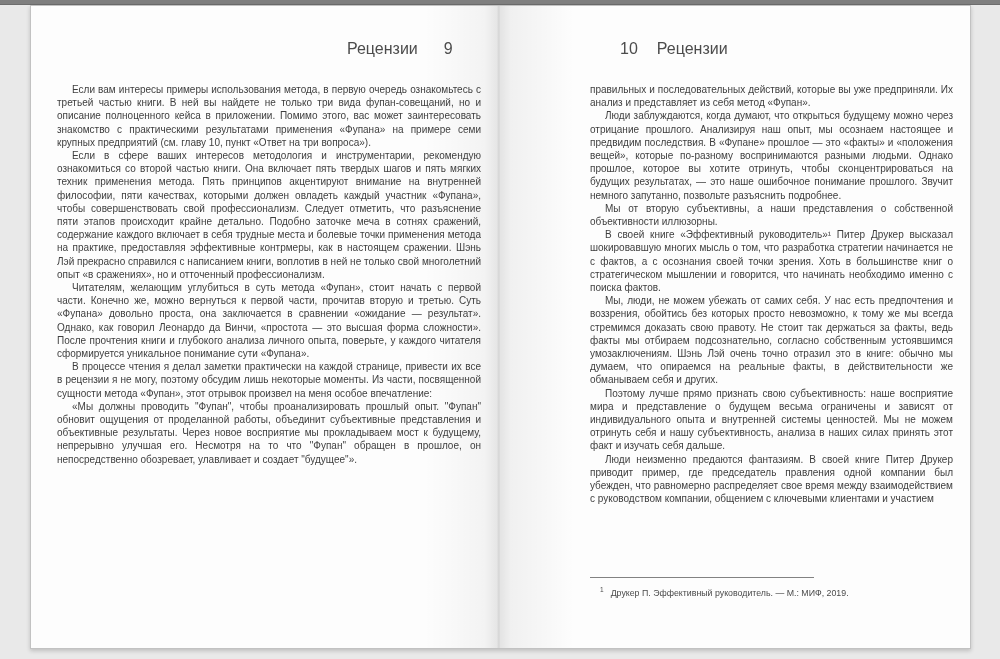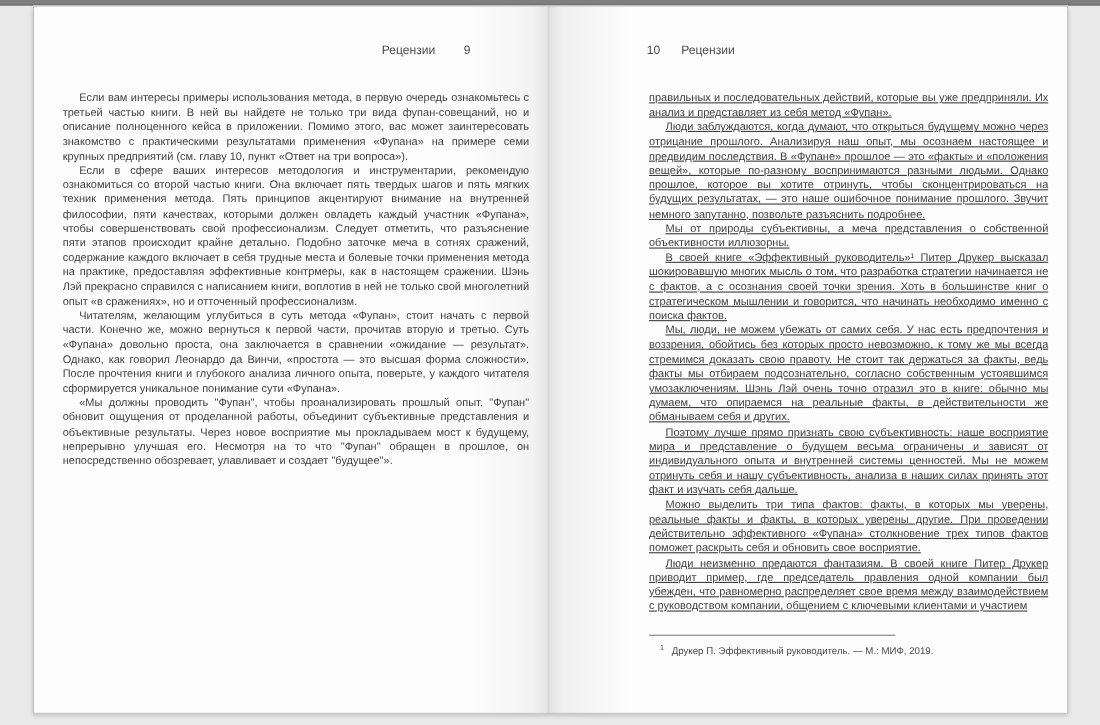--- a/index.html
+++ b/index.html
@@ -32,38 +32,38 @@
       rgba(0,0,0,0.04) 40%,
       rgba(0,0,0,0.09) 48.5%,
       rgba(0,0,0,0.16) 50%,
       rgba(0,0,0,0.10) 50.8%,
       rgba(0,0,0,0.05) 58%,
       rgba(0,0,0,0) 100%);
     pointer-events: none;
   }
   .running-head {
     position: absolute;
-    font-size: 11px;
+    font-size: 16px;
     color: #4c4c4c;
     white-space: nowrap;
   }
   .running-head-left { left: 347px; top: 40px; }
-  .running-head-right { left: 588px; top: 40px; }
+  .running-head-right { left: 620px; top: 40px; }
   .running-head-left .pagenum { margin-left: 26px; }
   .running-head-right .title  { margin-left: 19px; }
   .page-text {
     position: absolute;
     font-size: 10px;
     line-height: 13.2px;
     color: #3e3e3e;
     text-align: justify;
     overflow: hidden;
   }
   .left-text  { left: 57px;  top: 83px; width: 424px; height: 521px; }
-  .right-text { left: 590px; top: 83px; width: 363px; height: 478px; text-decoration: underline; }
+  .right-text { left: 590px; top: 83px; width: 363px; height: 478px; }
   .para { text-indent: 15px; }
   .para.continuation { text-indent: 0; }
   .footnote-rule {
     position: absolute; left: 590px; top: 577px;
     width: 224px; height: 0;
     border-top: 1px solid #828282;
   }
   .footnote {
     position: absolute; left: 590px; top: 584px;
     width: 363px;
@@ -91,30 +91,30 @@
 </div>
 
 <div class="running-head running-head-right">
   <span class="pagenum">10</span><span class="title">Рецензии</span>
 </div>
 
 <div class="page-text left-text">
   <div class="para">Если вам интересы примеры использования метода, в первую очередь ознакомьтесь с третьей частью книги. В ней вы найдете не только три вида фупан-совещаний, но и описание полноценного кейса в приложении. Помимо этого, вас может заинтересовать знакомство с практическими результатами применения «Фупана» на примере семи крупных предприятий (см. главу 10, пункт «Ответ на три вопроса»).</div>
   <div class="para">Если в сфере ваших интересов методология и инструментарии, рекомендую ознакомиться со второй частью книги. Она включает пять твердых шагов и пять мягких техник применения метода. Пять принципов акцентируют внимание на внутренней философии, пяти качествах, которыми должен овладеть каждый участник «Фупана», чтобы совершенствовать свой профессионализм. Следует отметить, что разъяснение пяти этапов происходит крайне детально. Подобно заточке меча в сотнях сражений, содержание каждого включает в себя трудные места и болевые точки применения метода на практике, предоставляя эффективные контрмеры, как в настоящем сражении. Шэнь Лэй прекрасно справился с написанием книги, воплотив в ней не только свой многолетний опыт «в сражениях», но и отточенный профессионализм.</div>
   <div class="para">Читателям, желающим углубиться в суть метода «Фупан», стоит начать с первой части. Конечно же, можно вернуться к первой части, прочитав вторую и третью. Суть «Фупана» довольно проста, она заключается в сравнении «ожидание — результат». Однако, как говорил Леонардо да Винчи, «простота — это высшая форма сложности». После прочтения книги и глубокого анализа личного опыта, поверьте, у каждого читателя сформируется уникальное понимание сути «Фупана».</div>
+  <div class="para">В процессе чтения я делал заметки практически на каждой странице, привести их все в рецензии я не могу, поэтому обсудим лишь некоторые моменты. Из части, посвященной сущности метода «Фупан», этот отрывок произвел на меня особое впечатление:</div>
   <div class="para">«Мы должны проводить "Фупан", чтобы проанализировать прошлый опыт. "Фупан" обновит ощущения от проделанной работы, объединит субъективные представления и объективные результаты. Через новое восприятие мы прокладываем мост к будущему, непрерывно улучшая его. Несмотря на то что "Фупан" обращен в прошлое, он непосредственно обозревает, улавливает и создает "будущее"».</div>
 </div>
 
 <div class="page-text right-text">
   <div class="para continuation">правильных и последовательных действий, которые вы уже предприняли. Их анализ и представляет из себя метод «Фупан».</div>
   <div class="para">Люди заблуждаются, когда думают, что открыться будущему можно через отрицание прошлого. Анализируя наш опыт, мы осознаем настоящее и предвидим последствия. В «Фупане» прошлое — это «факты» и «положения вещей», которые по-разному воспринимаются разными людьми. Однако прошлое, которое вы хотите отринуть, чтобы сконцентрироваться на будущих результатах, — это наше ошибочное понимание прошлого. Звучит немного запутанно, позвольте разъяснить подробнее.</div>
-  <div class="para">Мы от природы субъективны, а меча представления о собственной объективности иллюзорны.</div>
+  <div class="para">Мы от вторую субъективны, а наши представления о собственной объективности иллюзорны.</div>
   <div class="para">В своей книге «Эффективный руководитель»¹ Питер Друкер высказал шокировавшую многих мысль о том, что разработка стратегии начинается не с фактов, а с осознания своей точки зрения. Хоть в большинстве книг о стратегическом мышлении и говорится, что начинать необходимо именно с поиска фактов.</div>
   <div class="para">Мы, люди, не можем убежать от самих себя. У нас есть предпочтения и воззрения, обойтись без которых просто невозможно, к тому же мы всегда стремимся доказать свою правоту. Не стоит так держаться за факты, ведь факты мы отбираем подсознательно, согласно собственным устоявшимся умозаключениям. Шэнь Лэй очень точно отразил это в книге: обычно мы думаем, что опираемся на реальные факты, в действительности же обманываем себя и других.</div>
   <div class="para">Поэтому лучше прямо признать свою субъективность: наше восприятие мира и представление о будущем весьма ограничены и зависят от индивидуального опыта и внутренней системы ценностей. Мы не можем отринуть себя и нашу субъективность, анализа в наших силах принять этот факт и изучать себя дальше.</div>
-  <div class="para">Можно выделить три типа фактов: факты, в которых мы уверены, реальные факты и факты, в которых уверены другие. При проведении действительно эффективного «Фупана» столкновение трех типов фактов поможет раскрыть себя и обновить свое восприятие.</div>
   <div class="para">Люди неизменно предаются фантазиям. В своей книге Питер Друкер приводит пример, где председатель правления одной компании был убежден, что равномерно распределяет свое время между взаимодействием с руководством компании, общением с ключевыми клиентами и участием</div>
 </div>
 
 <div class="footnote-rule"></div>
 <div class="footnote">
   <span class="marker">1</span><span>Друкер П. Эффективный руководитель. — М.: МИФ, 2019.</span>
 </div>
 
 </body></html>

